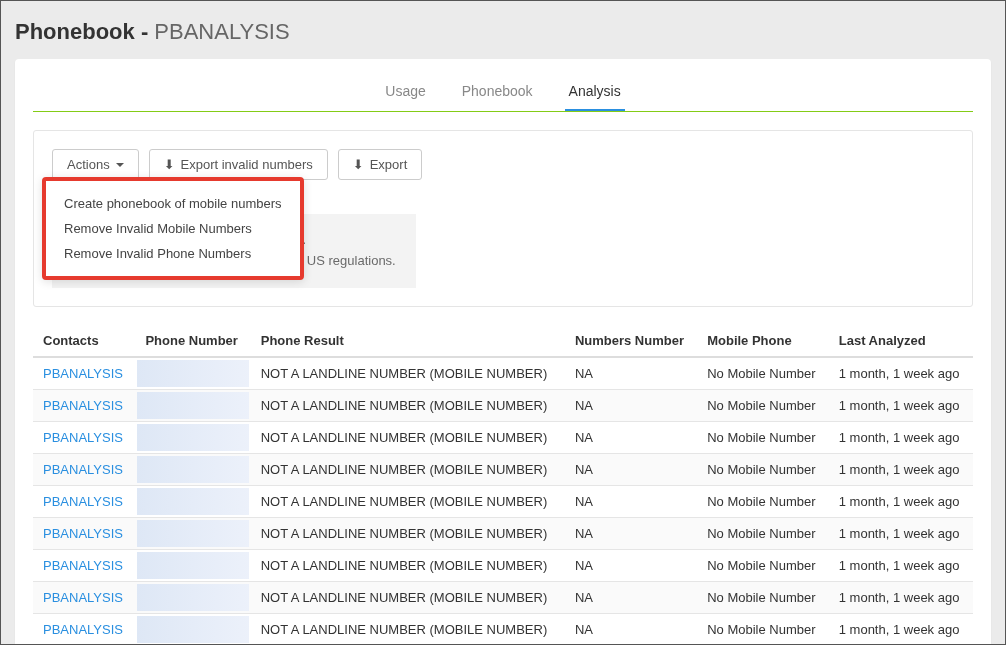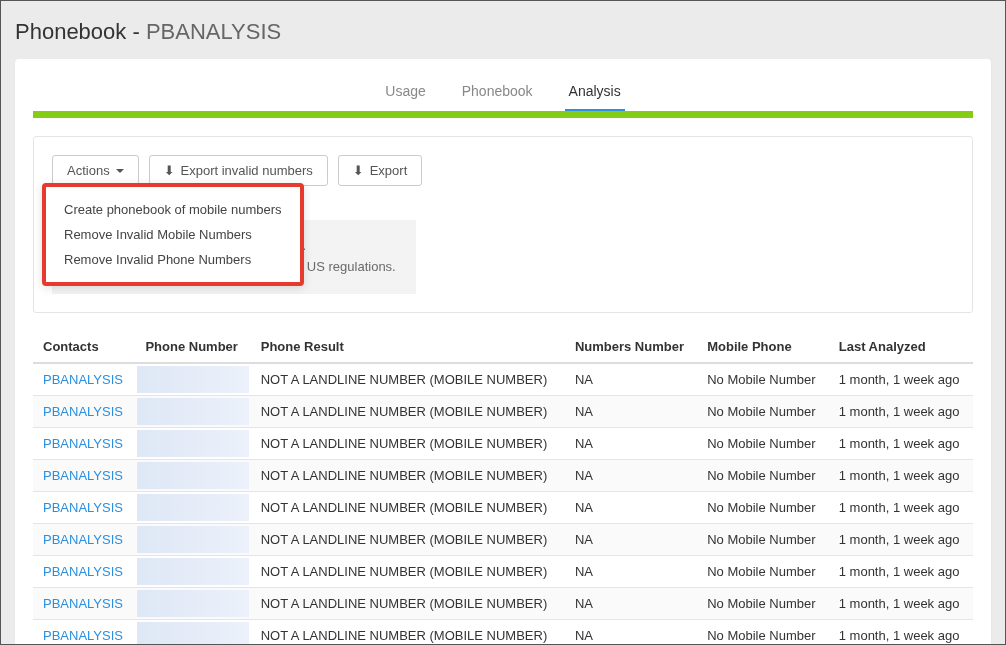--- a/index.html
+++ b/index.html
@@ -16,33 +16,33 @@
   }
   .page-wrap {
     padding: 0 14px 14px 14px;
   }
   .page-title {
     padding: 18px 0 14px 0;
     font-size: 22px;
     font-weight: 300;
     color: #333;
   }
-  .page-title .strong { font-weight: 400; color: #333; margin-top: 16px; }
+  .page-title .strong { font-weight: 700; color: #333; margin-top: 16px; }
   .page-title .light { font-weight: 300; color: #666; }
   .panel {
     background: #fff;
     border-radius: 4px;
     padding: 18px 18px 12px 18px;
     box-shadow: 0 1px 2px rgba(0,0,0,0.06);
   }
   .tabs {
     display: flex;
     justify-content: center;
     gap: 28px;
-    border-bottom: 7px solid #84cc16;
+    border-bottom: 1px solid #84cc16;
     margin-bottom: 18px;
   }
   .tab {
     padding: 6px 4px 10px 4px;
     color: #888;
     cursor: pointer;
     border-bottom: 2px solid transparent;
     font-size: 14px;
   }
   .tab.active {

